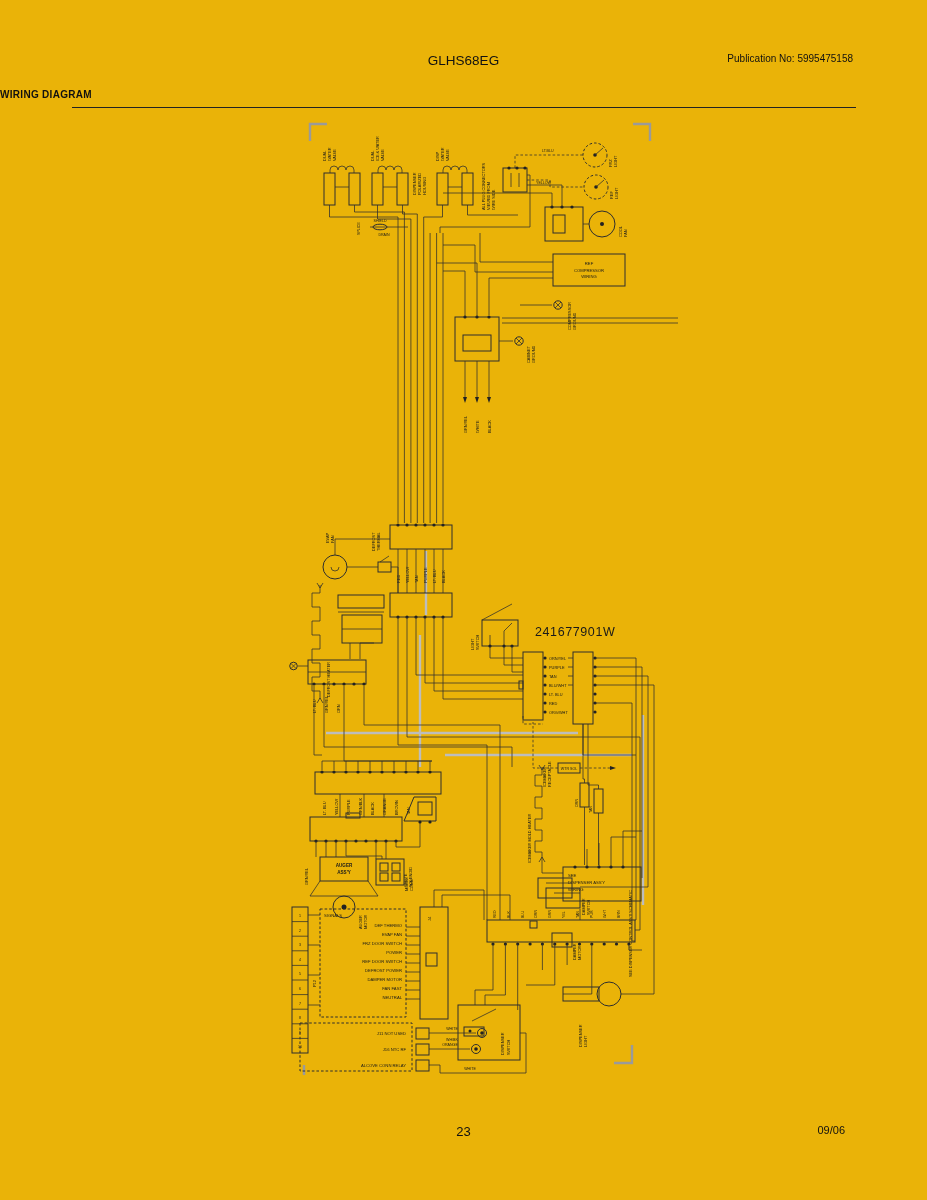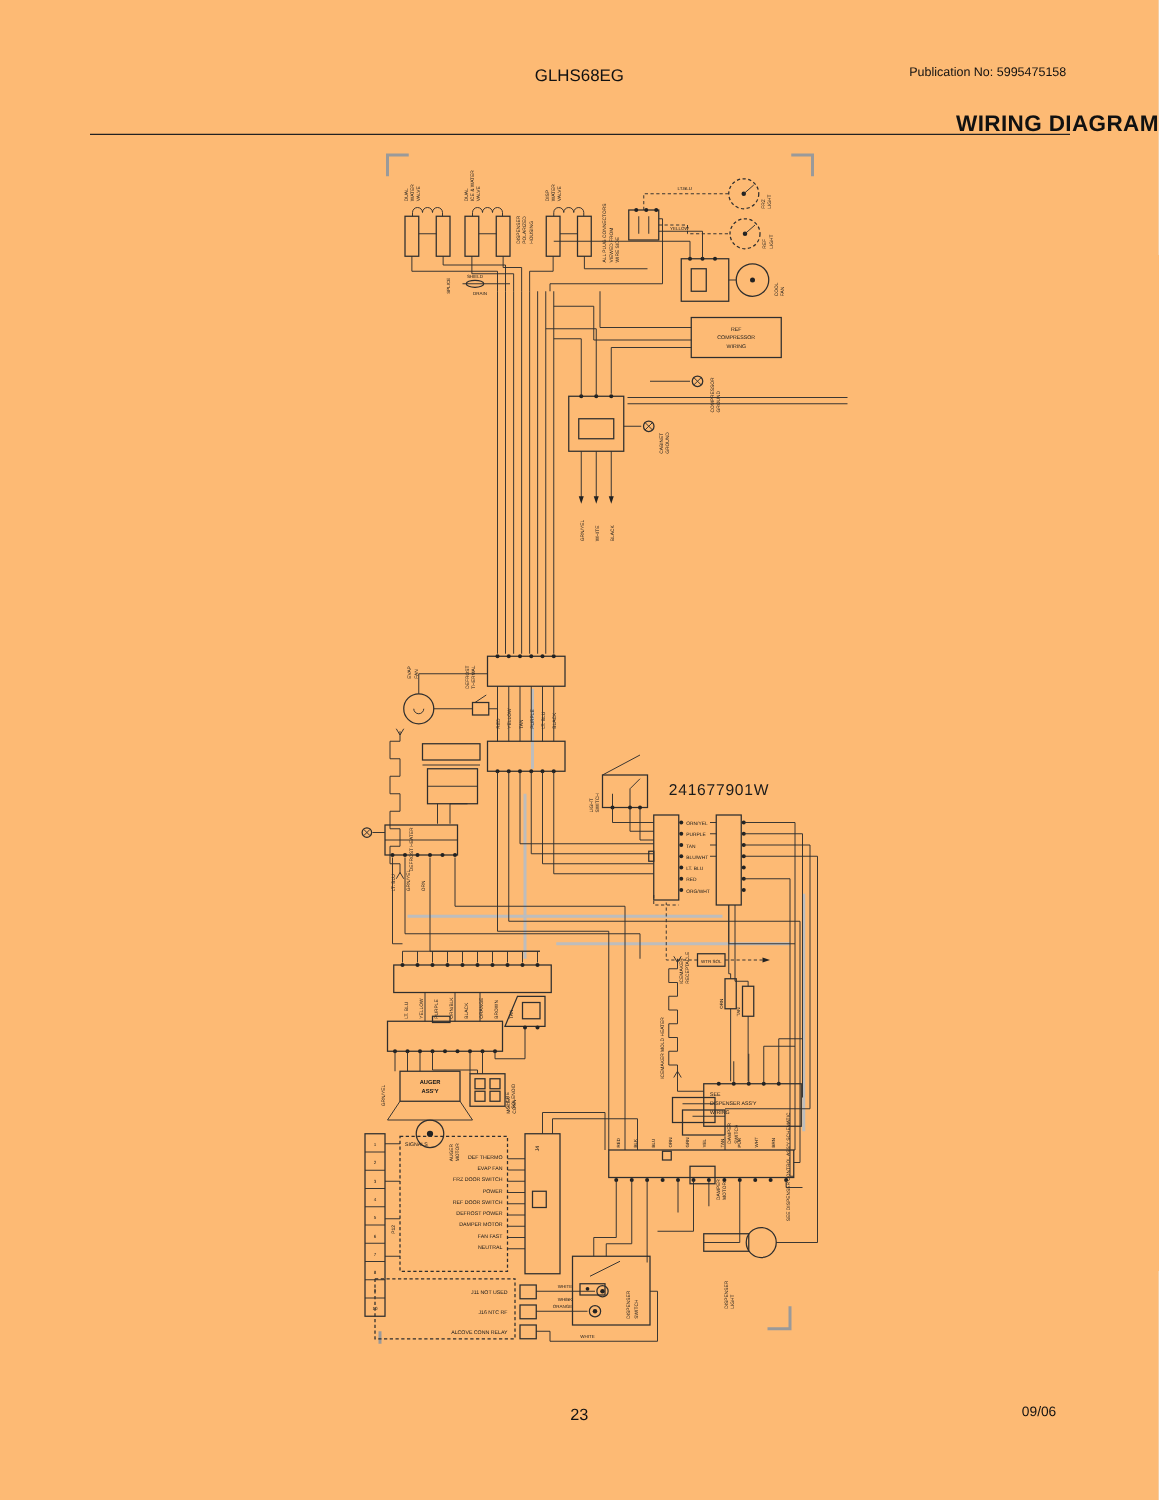--- a/index.html
+++ b/index.html
@@ -1,20 +1,20 @@
 <!DOCTYPE html>
 <html><head>
 <meta charset="utf-8">
 <style>
   html,body{margin:0;padding:0;background:#e8e8e8}
-  .page{width:927px;height:1200px;position:relative;background:#fdba74;
+  .page{width:927px;height:1200px;position:relative;background:#eab308;
         font-family:"Liberation Sans",sans-serif;color:#111;overflow:hidden}
   .hdr-model{position:absolute;top:53px;left:0;right:0;text-align:center;font-size:13.5px}
   .hdr-pub{position:absolute;top:53px;right:74px;font-size:10px}
-  .title{position:absolute;top:89px;left:0;right:0;text-align:right;font-size:18px;font-weight:bold;letter-spacing:.3px}
+  .title{position:absolute;top:89px;left:0;right:0;text-align:left;font-size:10px;font-weight:bold;letter-spacing:.3px}
   .rule{position:absolute;top:107px;left:72px;width:784px;height:1px;background:#222}
   .ft-left{position:absolute;left:82px;top:1119px;font-size:13px;line-height:20px}
   .ft-page{position:absolute;top:1124px;left:0;right:0;text-align:center;font-size:13px}
   .ft-date{position:absolute;top:1124px;right:82px;font-size:11px}
   svg text{font-family:"Liberation Sans",sans-serif;fill:#1a1a1a}
   .ln{fill:none;stroke:#2e2e2e;stroke-width:.75}
   .lg{fill:none;stroke:#bdbdbd;stroke-width:2.4}
   .bx{fill:none;stroke:#2e2e2e;stroke-width:1}
   .dsh{stroke-dasharray:2.6 2}
   .pin{fill:#222;stroke:none}

